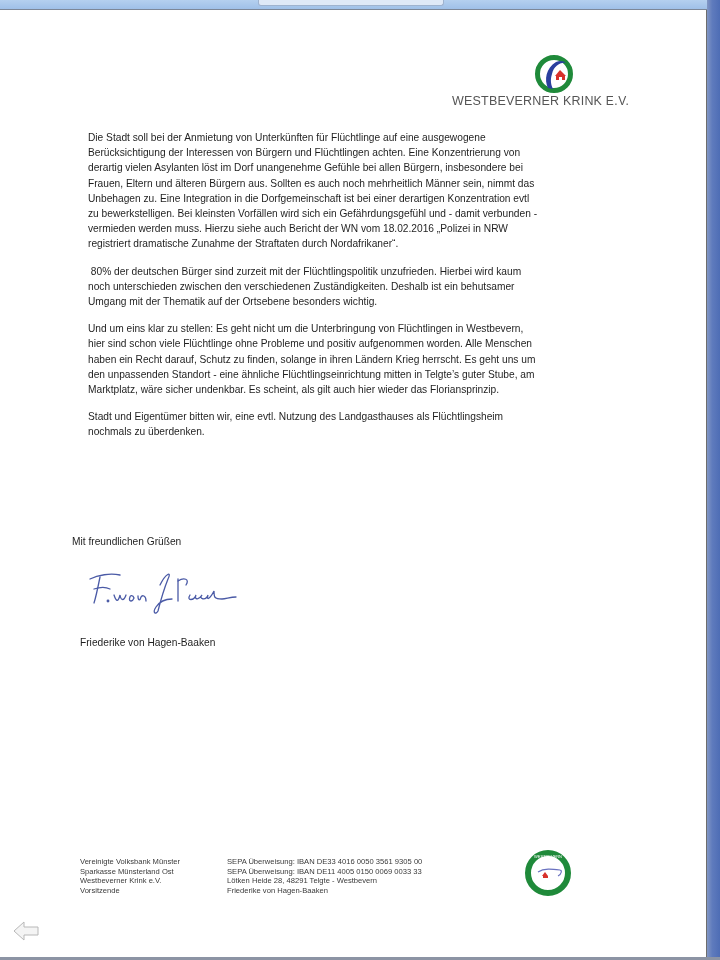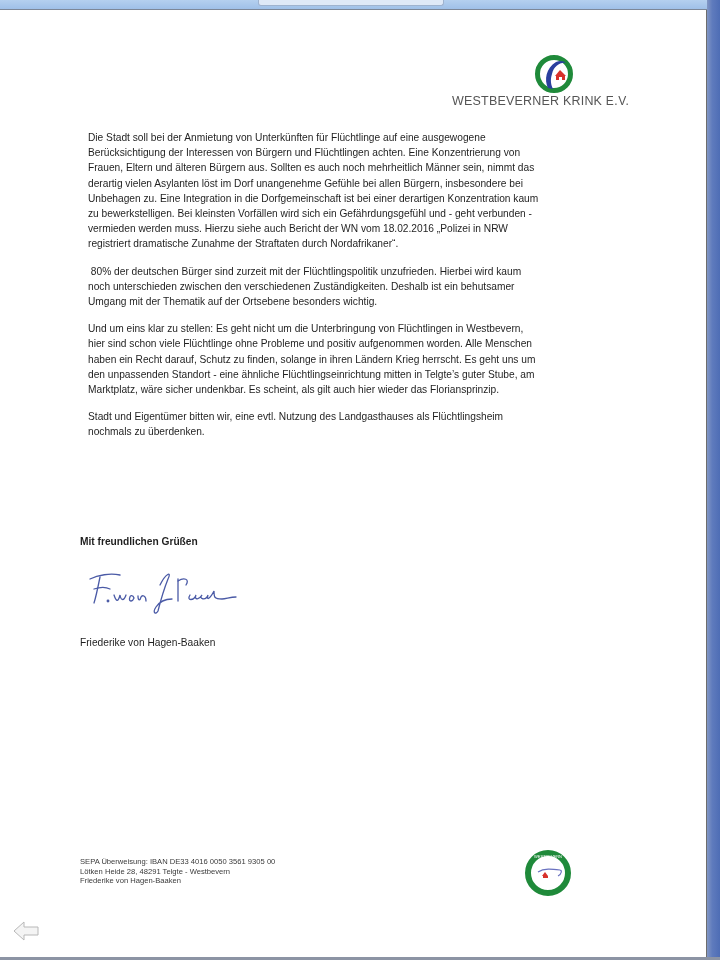--- a/index.html
+++ b/index.html
@@ -40,21 +40,21 @@
     font-size:12.5px; color:#555555; letter-spacing:0.2px;
   }
   .logo-text .ev { font-size:12px; letter-spacing:0.5px; }
   .body-text {
     position:absolute; left:80px; top:130px; width:540px;
     font-size:10.2px; line-height:15.2px; color:#1f1f1f;
   }
   .body-text p { margin:0 0 12px 0; }
   .body-text .line { display:block; white-space:nowrap;padding-left:8px; }
   .closing {
-    position:absolute; left:80px; top:536px; font-size:10.2px; color:#1f1f1f;font-weight:bold;
+    position:absolute; left:72px; top:536px; font-size:10.2px; color:#1f1f1f;
   }
   .signature {
     position:absolute; left:86px; top:565px; width:160px; height:50px;
   }
   .signer {
     position:absolute; left:80px; top:637px; font-size:10.2px; color:#1f1f1f;
   }
   .footer {
     position:absolute; left:80px; top:857px; font-size:7.6px; line-height:9.6px; color:#3a3a3a;
     display:flex;
@@ -86,24 +86,24 @@
   <div class="logo-text">
     <span>WESTBEVERNER KRINK</span>
     <span class="ev">E.V.</span>
   </div>
 </div>
 
 <div class="body-text">
   <p>
     <span class="line">Die Stadt soll bei der Anmietung von Unterkünften für Flüchtlinge auf eine ausgewogene</span>
     <span class="line">Berücksichtigung der Interessen von Bürgern und Flüchtlingen achten. Eine Konzentrierung von</span>
+    <span class="line">derartig vielen Asylanten löst im Dorf unangenehme Gefühle bei allen Bürgern, insbesondere bei</span>
     <span class="line">Frauen, Eltern und älteren Bürgern aus. Sollten es auch noch mehrheitlich Männer sein, nimmt das</span>
-    <span class="line">derartig vielen Asylanten löst im Dorf unangenehme Gefühle bei allen Bürgern, insbesondere bei</span>
-    <span class="line">Unbehagen zu. Eine Integration in die Dorfgemeinschaft ist bei einer derartigen Konzentration kaum</span>
-    <span class="line">zu bewerkstelligen.  Bei kleinsten Vorfällen wird sich ein Gefährdungsgefühl und - geht verbunden -</span>
+    <span class="line">Unbehagen zu. Eine Integration in die Dorfgemeinschaft ist bei einer derartigen Konzentration evtl</span>
+    <span class="line">zu bewerkstelligen.  Bei kleinsten Vorfällen wird sich ein Gefährdungsgefühl und - damit verbunden -</span>
     <span class="line">vermieden werden muss. Hierzu siehe auch Bericht der WN vom 18.02.2016 „Polizei in NRW</span>
     <span class="line">registriert dramatische Zunahme der Straftaten durch Nordafrikaner“.</span>
   </p>
   <p>
     <span class="line" style="white-space:pre"> 80% der deutschen Bürger sind zurzeit mit der Flüchtlingspolitik unzufrieden. Hierbei wird kaum</span>
     <span class="line">noch unterschieden zwischen den verschiedenen Zuständigkeiten. Deshalb  ist ein behutsamer</span>
     <span class="line">Umgang mit der Thematik auf der Ortsebene besonders wichtig.</span>
   </p>
   <p>
     <span class="line">Und um eins klar zu stellen: Es geht nicht um die Unterbringung von  Flüchtlingen in Westbevern,</span>
@@ -132,22 +132,29 @@
     <path d="M74 20 C80 8 86 6 82 14 C78 24 74 38 72 46 C70 50 66 48 70 42 C74 36 80 34 86 34"></path>
     <path d="M92 14 C92 22 92 30 92 36"></path>
     <path d="M92 16 C98 12 104 14 100 20"></path>
     <path d="M104 30 C100 36 108 36 110 30 C108 34 112 36 116 30 C112 34 120 36 122 30 C120 36 124 34 128 26 C128 32 128 34 136 34 C140 34 144 32 150 32"></path>
   </g>
 </svg>
 
 <div class="signer">Friederike von Hagen-Baaken</div>
 
 <div class="footer">
+  <div class="footer-col1">
+    <span class="line">Vereinigte Volksbank Münster</span>
+    <span class="line">Sparkasse Münsterland Ost</span>
+    <span class="line">Westbeverner Krink e.V.</span>
+    <span class="line">Vorsitzende</span>
+  </div>
   <div class="footer-col2">
     <span class="line">SEPA Überweisung: IBAN DE33 4016 0050 3561 9305 00</span>
+    <span class="line">SEPA Überweisung: IBAN DE11 4005 0150 0069 0033 33</span>
     <span class="line">Lötken Heide 28, 48291 Telgte - Westbevern</span>
     <span class="line">Friederike von Hagen-Baaken</span>
   </div>
 </div>
 
 <svg class="seal" viewBox="0 0 60 46">
   <circle cx="30" cy="23" r="20" fill="#ffffff" stroke="#1f8a3a" stroke-width="6"></circle>
   <path d="M20 22 C26 18 34 19 42 20 C44 20 44 24 40 26" fill="none" stroke="#6a72c0" stroke-width="1.2"></path>
   <path d="M24 26 L27 22 L30 26 Z" fill="#d8312b"></path>
   <rect x="25" y="26" width="5" height="2" fill="#d8312b"></rect>

